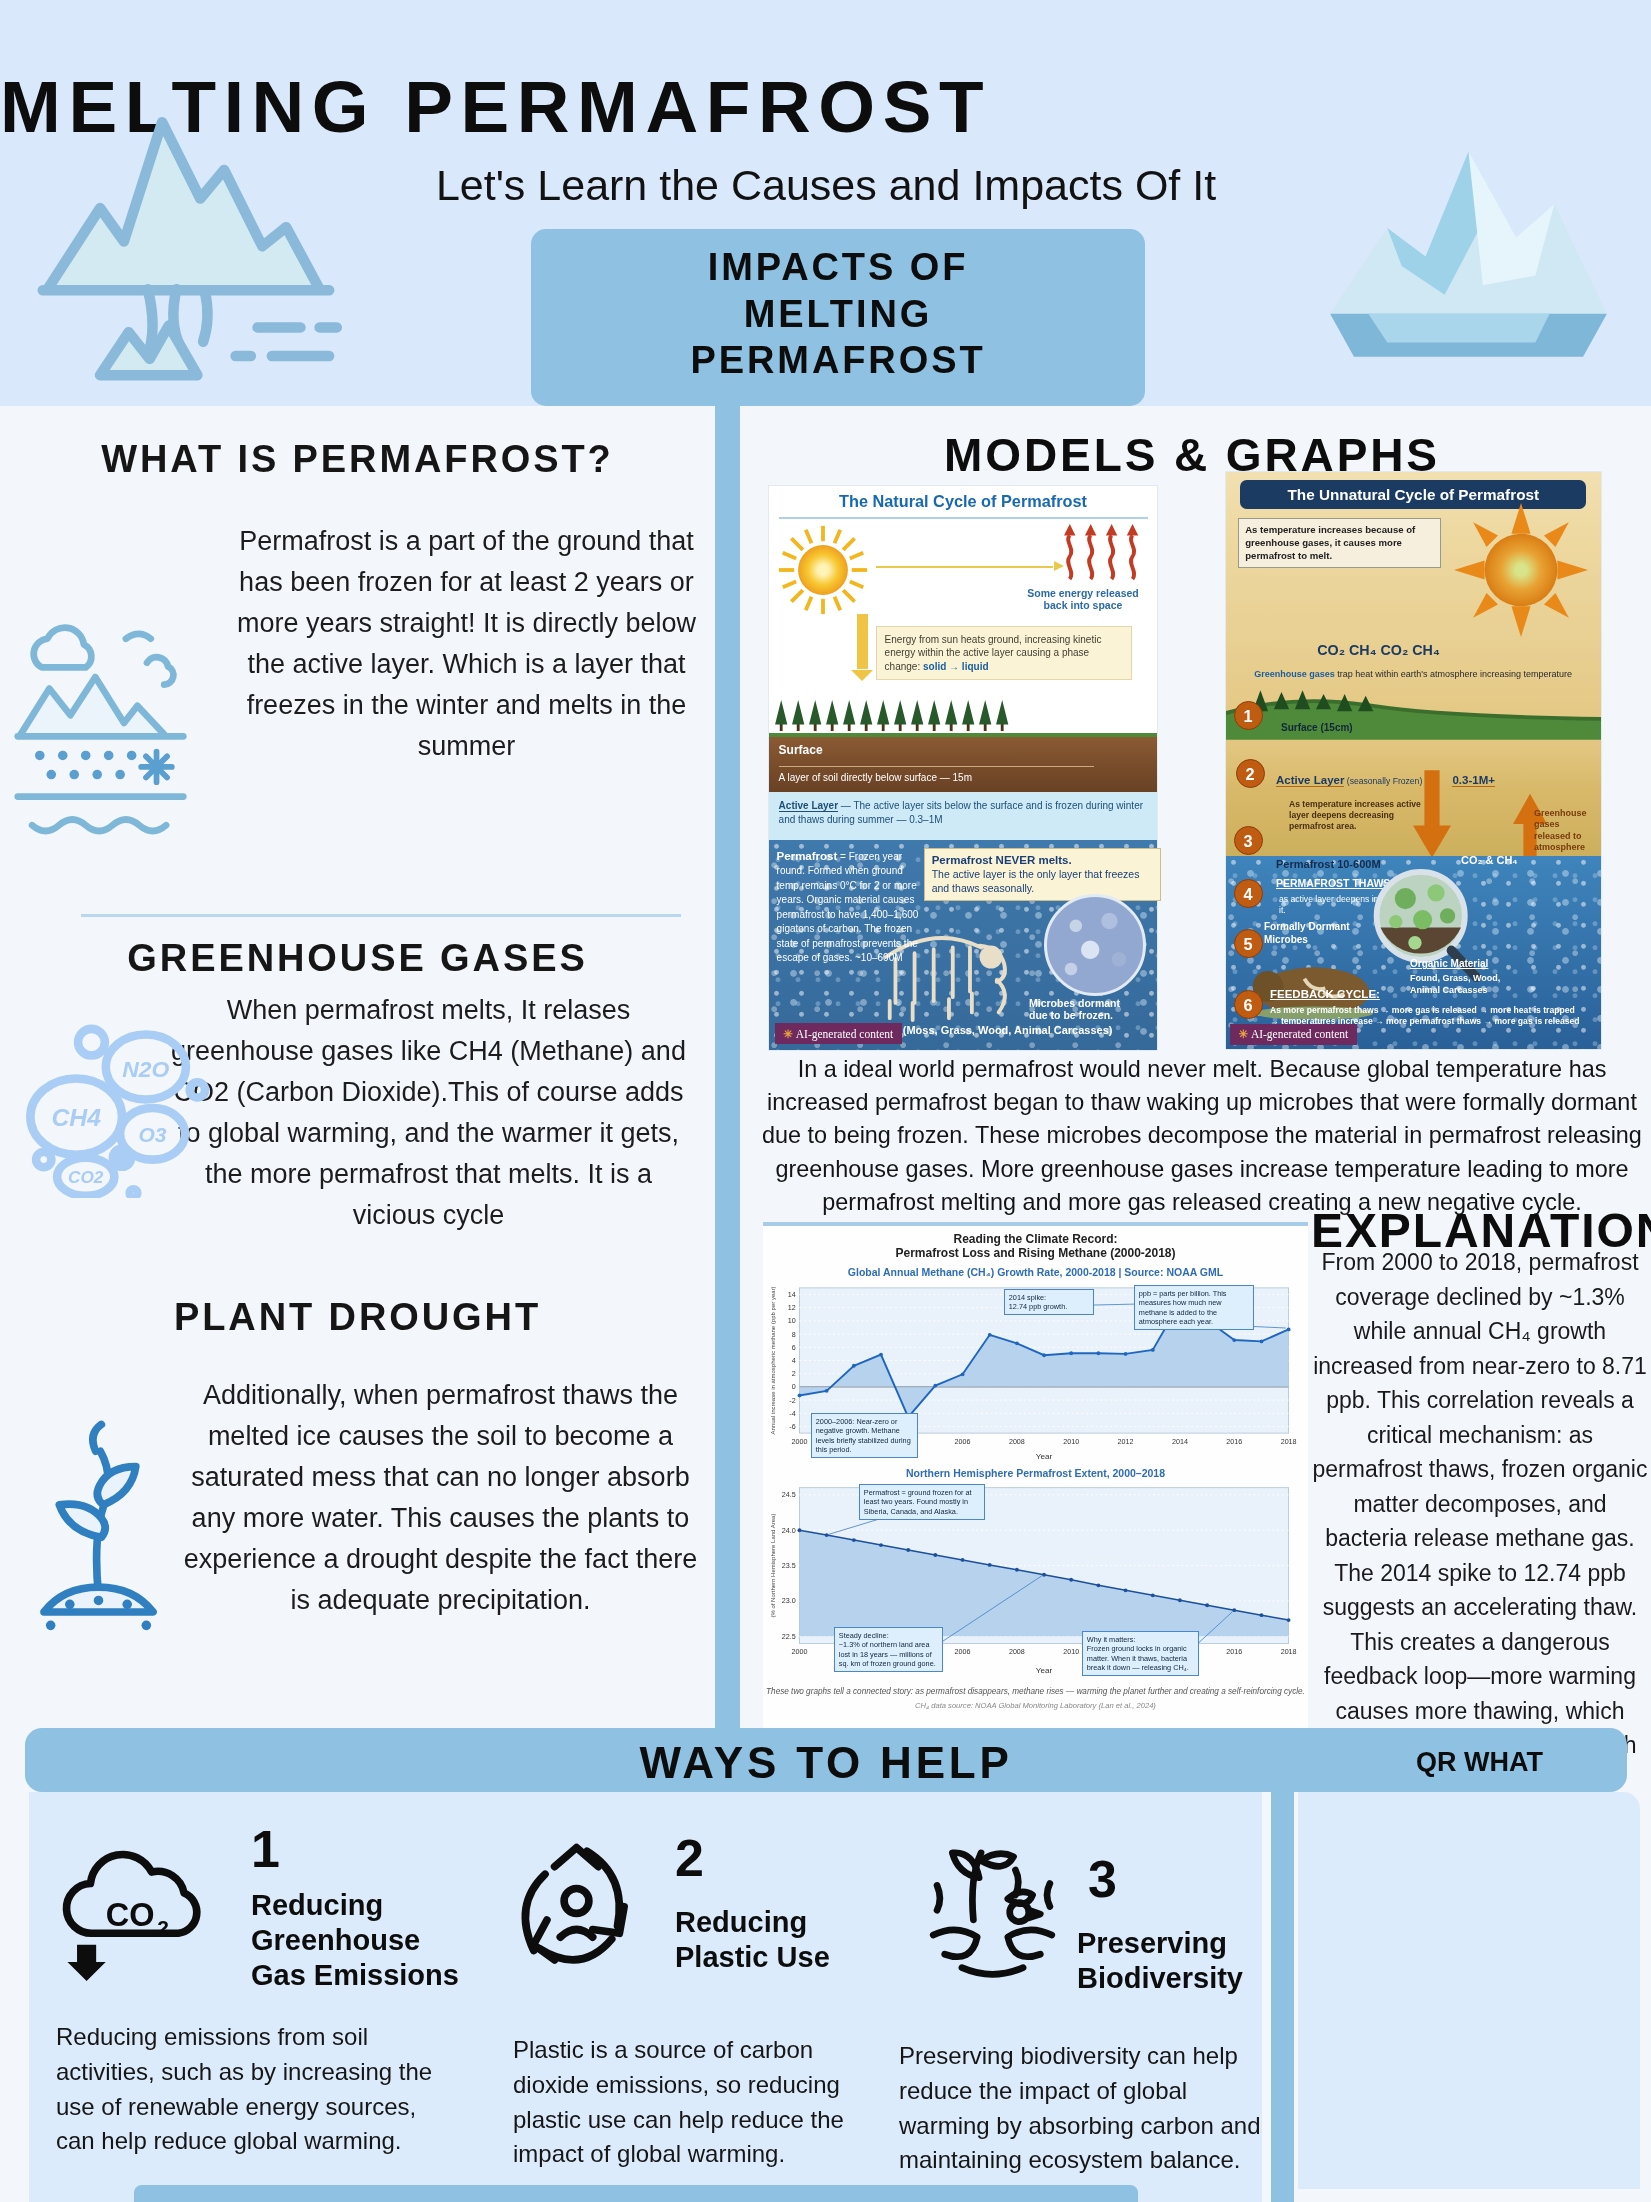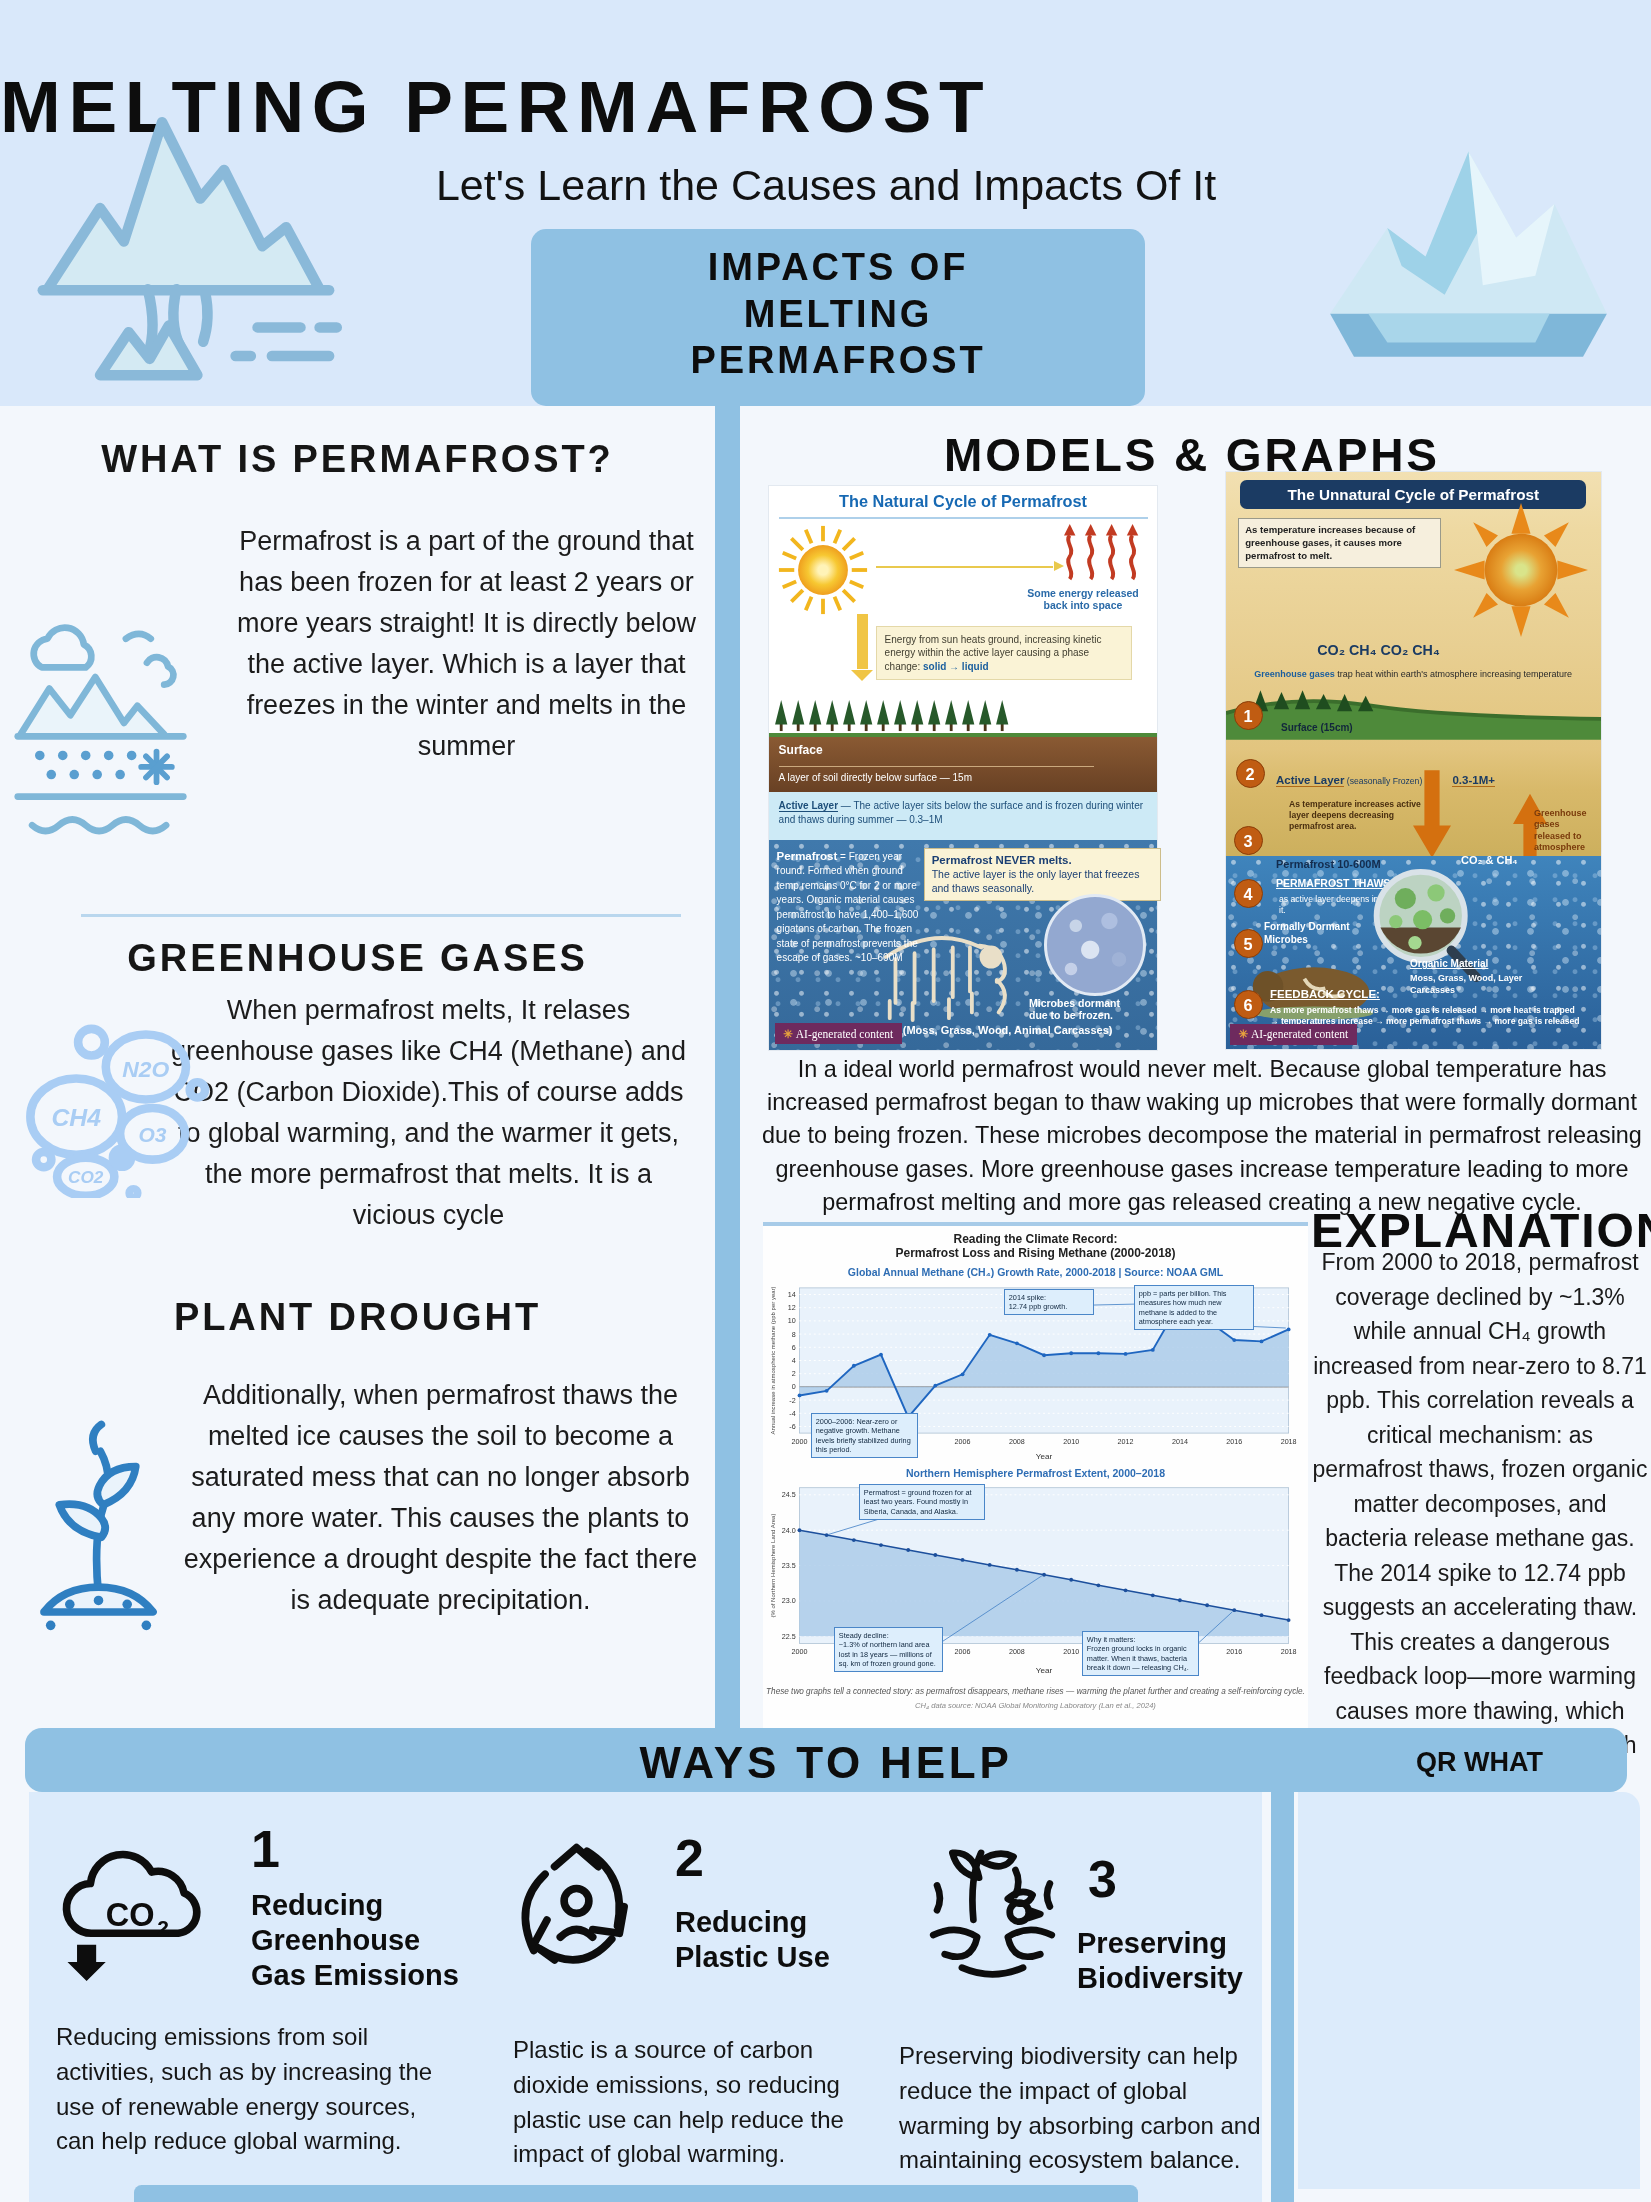--- a/index.html
+++ b/index.html
@@ -412,21 +412,21 @@
 
     <svg class="abs" style="left:21px;top:478px;z-index:1" width="129" height="69" viewBox="0 0 135 72">
       <ellipse cx="70" cy="44" rx="58" ry="26" fill="#7a5a2e"></ellipse>
       <circle cx="22" cy="38" r="16" fill="#6e5128"></circle>
       <path d="M10,48 q-10,8 2,18" fill="none" stroke="#e8e0cc" stroke-width="5" stroke-linecap="round"></path>
       <path d="M60,30 q8,14 22,10 M80,44 q10,8 22,2" stroke="#e3d7b8" stroke-width="4" fill="none"></path>
       <ellipse cx="70" cy="66" rx="62" ry="7" fill="#87a06b"></ellipse>
     </svg>
 
     <div class="abs wht ub" style="left:184px;top:486px;font-size:10px;z-index:2">Organic Material</div>
-    <div class="abs wht" style="left:184px;top:501px;width:113px;font-size:9px;font-weight:bold;z-index:2;line-height:1.3">Moss, Grass, Wood, Layer Carcasses</div>
+    <div class="abs wht" style="left:184px;top:501px;width:113px;font-size:9px;font-weight:bold;z-index:2;line-height:1.3">Found, Grass, Wood, Animal Carcasses</div>
 
     <div class="ncirc" style="left:7.6px;top:518px;z-index:2">6</div>
     <div class="abs wht ub" style="left:44px;top:516px;font-size:11.5px;z-index:2">FEEDBACK CYCLE:</div>
     <div class="abs wht" style="left:44px;top:533px;width:315px;font-size:8.6px;font-weight:bold;z-index:2;line-height:1.25">As more permafrost thaws → more gas is released → more heat is trapped → temperatures increase → more permafrost thaws → more gas is released (cycle continues)</div>
 
     <div class="badge" style="left:3.8px;bottom:3.8px;z-index:3">
       <span class="sp">✳ </span><span>AI-generated content</span>
     </div>
   </div>
 

